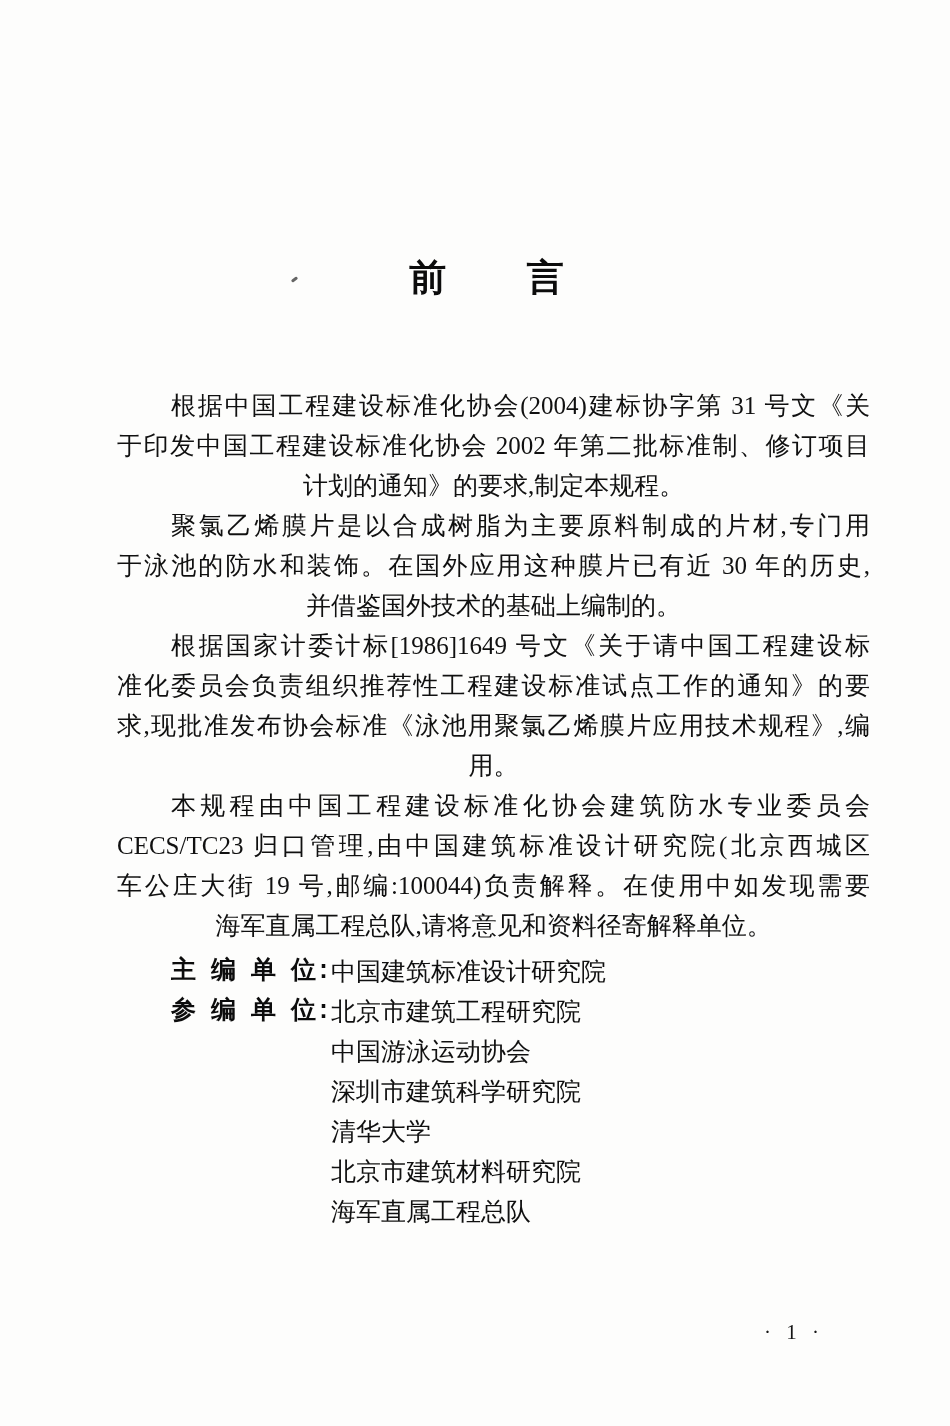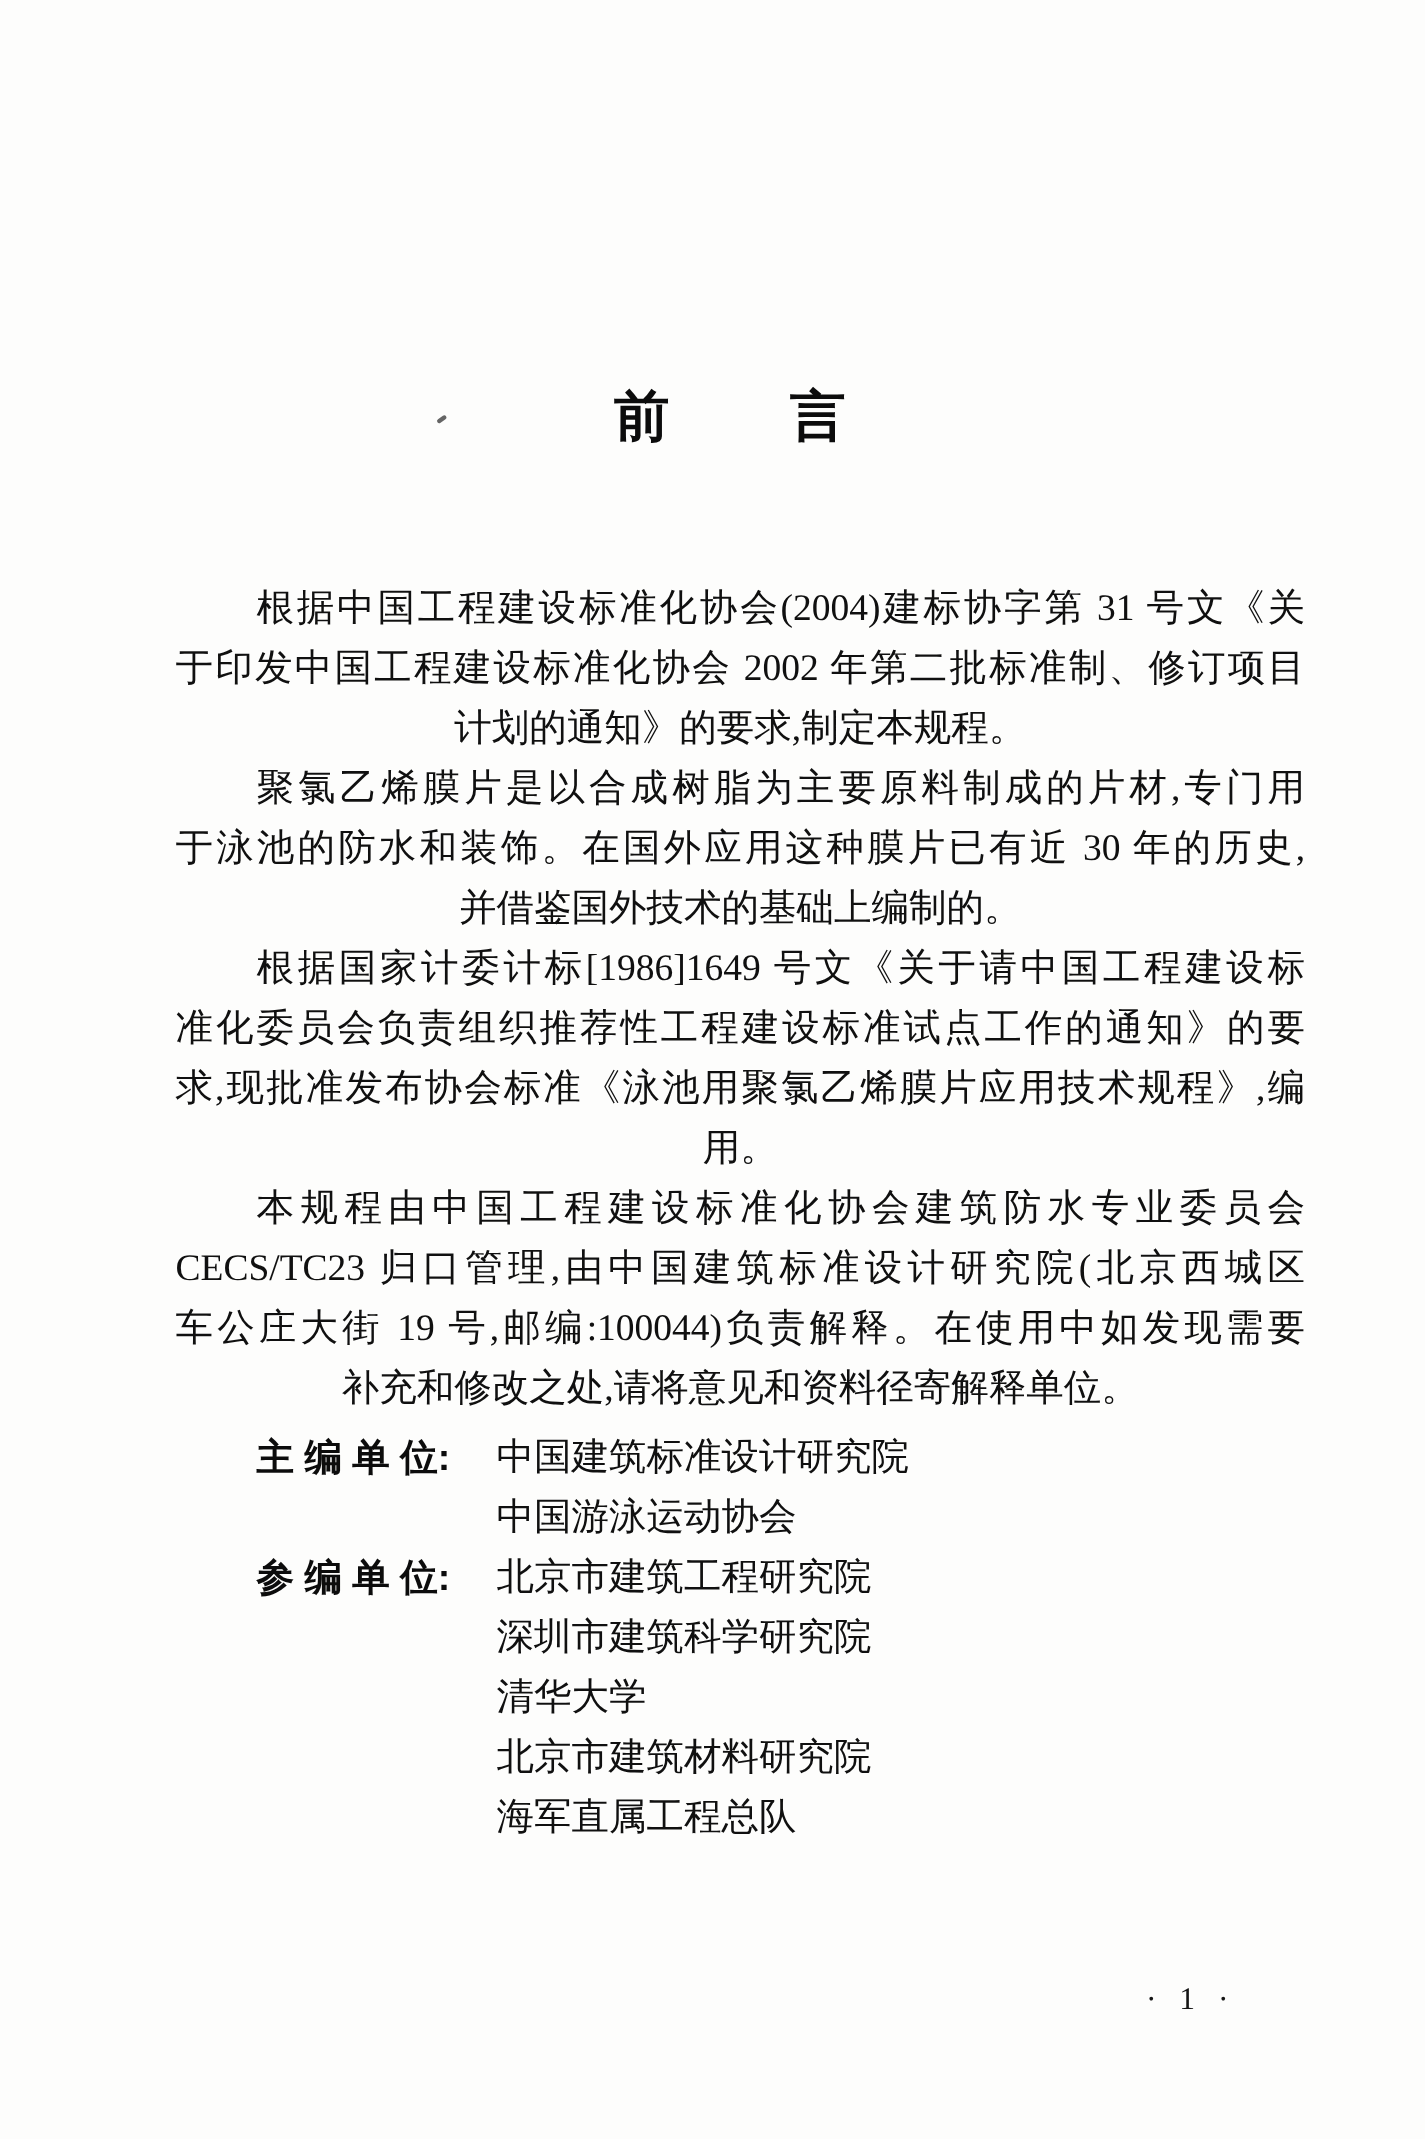--- a/index.html
+++ b/index.html
@@ -27,21 +27,21 @@
     position:absolute;top:386px;left:117px;width:753px;
     font-size:25px;line-height:40px;
   }
   .ln{height:40px;text-align:center;}
   .just{text-align:justify;text-align-last:justify;}
   .ind{padding-left:54px;}
   .units{margin-top:6px;}
   .unit-row{height:40px;line-height:40px;white-space:nowrap;}
   .unit-label{
     display:inline-block;width:160px;margin-left:54px;
-    font-family:Liberation Sans, sans-serif;
+    font-family:Liberation Mono, monospace;
     font-weight:700;font-size:25px;vertical-align:top;
     color:#0c0c0c;
   }
   .unit-row.no-label .unit-value{margin-left:214px;}
   .unit-value{font-size:25px;}
   .page-number{
     position:absolute;top:1320px;left:764px;
     font-size:21px;line-height:24px;
     word-spacing:8px;letter-spacing:1px;
     color:#151515;
@@ -67,33 +67,33 @@
     <div class="ln">并借鉴国外技术的基础上编制的。</div>
 
     <div class="ln just ind">根据国家计委计标[1986]1649 号文《关于请中国工程建设标</div>
     <div class="ln just">准化委员会负责组织推荐性工程建设标准试点工作的通知》的要</div>
     <div class="ln just">求,现批准发布协会标准《泳池用聚氯乙烯膜片应用技术规程》,编</div>
     <div class="ln">用。</div>
 
     <div class="ln just ind">本规程由中国工程建设标准化协会建筑防水专业委员会</div>
     <div class="ln just">CECS/TC23 归口管理,由中国建筑标准设计研究院(北京西城区</div>
     <div class="ln just">车公庄大街 19 号,邮编:100044)负责解释。在使用中如发现需要</div>
-    <div class="ln">补充和修改之处,请将意见和资料径寄解释单位。</div>
+    <div class="ln">海军直属工程总队,请将意见和资料径寄解释单位。</div>
 
     <div class="units">
 
       <div class="unit-row">
         <span class="unit-label">主 编 单 位:</span><span class="unit-value">中国建筑标准设计研究院</span>
       </div>
+      <div class="unit-row">
+        <span class="unit-label">参 编 单 位:</span><span class="unit-value">北京市建筑工程研究院</span>
+      </div>
+
       <div class="unit-row no-label">
         <span class="unit-value">中国游泳运动协会</span>
-      </div>
-
-      <div class="unit-row">
-        <span class="unit-label">参 编 单 位:</span><span class="unit-value">北京市建筑工程研究院</span>
       </div>
       <div class="unit-row no-label">
         <span class="unit-value">深圳市建筑科学研究院</span>
       </div>
       <div class="unit-row no-label">
         <span class="unit-value">清华大学</span>
       </div>
       <div class="unit-row no-label">
         <span class="unit-value">北京市建筑材料研究院</span>
       </div>

